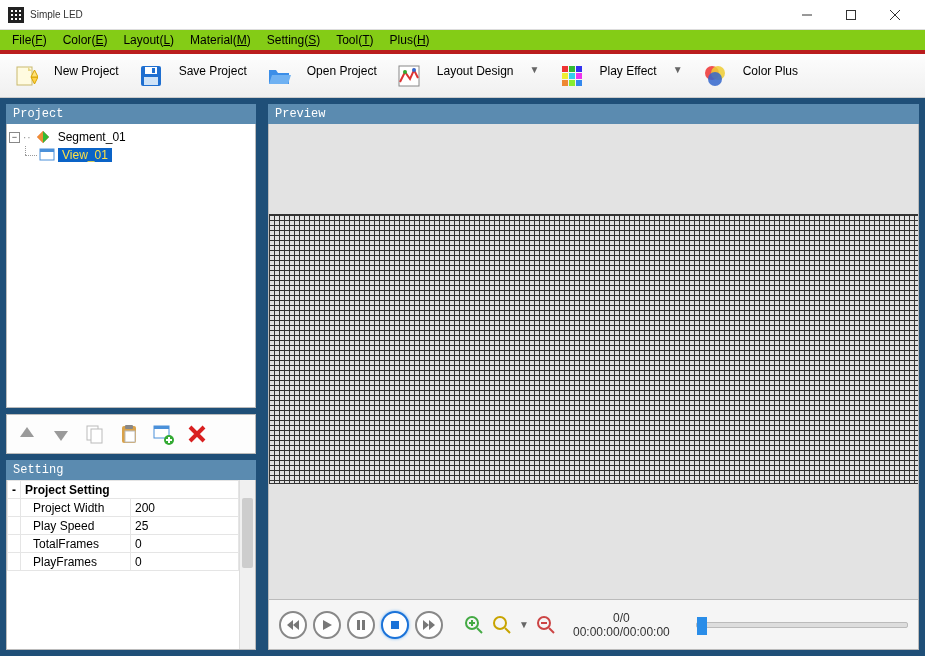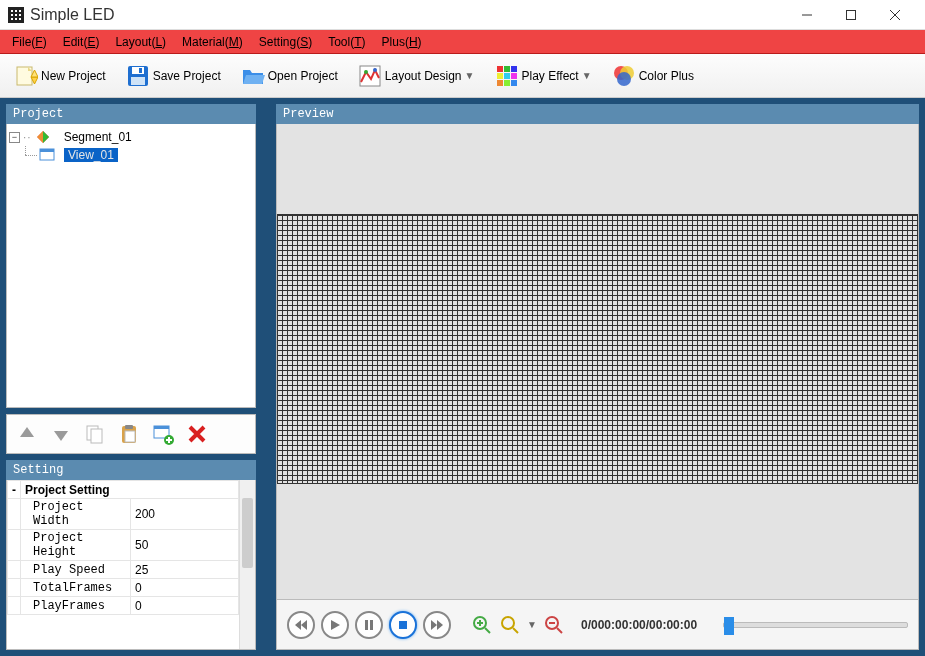--- a/index.html
+++ b/index.html
@@ -1,67 +1,67 @@
 <!DOCTYPE html>
 <html><head>
 <meta charset="utf-8">
 <style>
 * { box-sizing: border-box; margin: 0; padding: 0; font-family: Tahoma, Arial, sans-serif; font-size: 12px; }
 body { width: 925px; height: 656px; background: #fff; overflow: hidden; }
 .titlebar { height: 30px; background: #fff; display: flex; align-items: center; padding: 0 8px; border-bottom: 1px solid #ddd; }
 .titlebar .app-icon { width: 16px; height: 16px; background: #222; margin-right: 6px; display:flex; align-items:center; justify-content:center; }
 .titlebar .app-icon svg { width:12px; height:12px; }
-.titlebar .title { flex: 1; color: #333; font-size: 16px; }
+.titlebar .title { flex: 1; color: #333; font-size: 10px; }
 .winbtn { width: 44px; height: 30px; display: flex; align-items: center; justify-content: center; color:#333; }
-.menubar { height: 24px; background: #ef4444; display: flex; align-items: center; padding: 0 4px; border-bottom: 1px solid #b91c1c; }
+.menubar { height: 24px; background: #84cc16; display: flex; align-items: center; padding: 0 4px; border-bottom: 4px solid #b91c1c; }
 .menubar .menu-item { padding: 0 8px; color:#000; cursor:default; }
 .menubar .menu-item u { text-decoration: underline; }
 .toolbar { height: 44px; background: linear-gradient(#fdfdfd,#f0f0f0); display: flex; align-items: center; padding: 0 6px; border-bottom: 1px solid #ccc; gap: 4px; }
-.tbtn { display: flex; align-items: center; gap: 3px; padding: 4px 8px; border-radius:3px; }
+.tbtn { display: flex; gap: 16px; padding: 4px 8px; border-radius:3px; }
 .tbtn .ticon { width: 24px; height: 24px; display:flex; align-items:center; justify-content:center; }
 .dropdown-arrow { width:10px; color:#666; font-size:10px; }
-.body-frame { background:#1f4f78; padding: 6px; height: calc(656px - 30px - 24px - 44px); display:flex; gap:20px; }
+.body-frame { background:#1f4f78; padding: 6px; height: calc(656px - 30px - 24px - 44px); display:flex; gap:12px; }
 .left-col { width: 250px; display:flex; flex-direction:column; gap:6px; }
 .panel { background:#fff; display:flex; flex-direction:column; flex:1 1 auto; min-height:0; }
 .panel-header { background:#5b8bb0; color:#fff; padding:2px 6px; font-family:"Courier New",monospace; border:1px solid #5b8bb0; }
 .panel-body { flex:1 1 auto; overflow:auto; background:#fff; border:1px solid #bbb; border-top:none;}
 .tree { padding: 4px 2px; }
 .tree-row { display:flex; align-items:center; gap:3px; padding:1px 0; }
 .tree-toggle { width:11px; height:11px; border:1px solid #888; display:flex; align-items:center; justify-content:center; font-size:9px; line-height:1; color:#333; background:#fff;}
 .tree-dots { color:#888; font-size:10px; letter-spacing:1px; }
 .tree-icon { width:16px; height:16px; display:flex; align-items:center; justify-content:center;}
-.tree-label { padding:0 4px;margin-left:6px; }
-.tree-label.selected { background:#0a63c7; color:#e5e5e5; }
+.tree-label { padding:0 4px; }
+.tree-label.selected { background:#0a63c7; color:#fde047; }
 .tree-row.child { padding-left: 30px; position:relative;}
 .tree-row.child::before { content:""; position:absolute; left:16px; top:0; height:50%; border-left:1px dotted #999;}
 .tree-row.child::after { content:""; position:absolute; left:16px; top:50%; width:12px; border-top:1px dotted #999;}
 .project-toolbar { height: 40px; background:#fdfdfd; border:1px solid #bbb; display:flex; align-items:center; gap:6px; padding:0 6px;}
 .ptb { width:28px; height:28px; display:flex; align-items:center; justify-content:center; border-radius:3px;}
 .setting-panel { height: 190px; flex: 0 0 190px; }
 .prop-grid { font-family: "Courier New", monospace; width:100%; border-collapse:collapse;}
 .prop-grid td { border:1px solid #e5e5e5; padding:1px 4px; height:18px; vertical-align:middle;}
 .prop-grid .hdr td { font-weight:bold; background:#fff; }
 .prop-grid .hdr .tgl { width:12px; text-align:center;}
-.prop-grid .k { width: 110px; padding-left: 12px; font-family: Liberation Mono, monospace; }
+.prop-grid .k { width: 110px; padding-left: 12px; }
 .prop-scroll { position:relative; height:100%; overflow:hidden;}
 .prop-scrollbar { position:absolute; right:0; top:0; width:16px; height:100%; background:#f0f0f0; border-left:1px solid #ddd;}
 .prop-thumb { position:absolute; left:2px; right:2px; top:18px; height:70px; background:#cdcdcd; border-radius:2px;}
 .right-col { flex:1 1 auto; display:flex; flex-direction:column;}
 .preview-area { flex:1 1 auto; background:#e3e3e3; border:1px solid #bbb; border-top:none; display:flex; flex-direction:column; position:relative; overflow:hidden;}
 .preview-blank-top { height:90px; background:#e3e3e3;}
 .preview-grid { flex:0 0 270px; background:#e3e3e3; background-image:
   linear-gradient(#333 1px, transparent 1px),
   linear-gradient(90deg, #333 1px, transparent 1px);
   background-size:5px 5px; border-top:1px solid #333; border-bottom:1px solid #333;}
 .preview-blank-bot { flex:1 1 auto; background:#e3e3e3;}
 .play-bar { height:50px; background:#f5f5f5; border:1px solid #bbb; border-top:none; display:flex; align-items:center; gap:6px; padding:0 10px;}
 .rbtn { width:28px; height:28px; border:2px solid #888; border-radius:50%; display:flex; align-items:center; justify-content:center; color:#555; background:#fefefe;}
 .rbtn.active{ border-color:#1a72d8; color:#1a72d8; box-shadow:0 0 3px #6ab0f3;}
 .zbtn { width:22px; height:22px; display:flex; align-items:center; justify-content:center;}
-.frame-info { display:flex; flex-direction:row; align-items:center; font-size:11px; color:#333; margin:11px 10px;font-weight:bold;}
+.frame-info { display:flex; flex-direction:column; align-items:center; font-size:11px; color:#333; margin:11px 10px;}
 .slider { flex:1 1 auto; height:6px; background:#ddd; border:1px solid #bbb; border-radius:2px; position:relative; margin-left:10px;}
 .slider-thumb { position:absolute; left:0; top:-6px; width:10px; height:18px; background:#2a8de8;}
 .mask-sq { width:12px; height:12px; border:2px solid #1040c0; display:inline-block;}
 </style>
 </head>
 <body>
 
 <div class="titlebar">
   <div class="app-icon">
     <svg viewBox="0 0 12 12">
@@ -93,21 +93,21 @@
   <div class="winbtn">
       <svg width="10" height="10">
         <line x1="0" y1="0" x2="10" y2="10" stroke="#333"></line>
         <line x1="10" y1="0" x2="0" y2="10" stroke="#333"></line>
       </svg>
     </div>
 </div>
 
 <div class="menubar">
   <div class="menu-item"><span>File</span>(<u>F</u>)</div>
-  <div class="menu-item"><span>Edit</span>(<u>E</u>)</div>
+  <div class="menu-item"><span>Color</span>(<u>E</u>)</div>
   <div class="menu-item"><span>Layout</span>(<u>L</u>)</div>
   <div class="menu-item"><span>Material</span>(<u>M</u>)</div>
   <div class="menu-item"><span>Setting</span>(<u>S</u>)</div>
   <div class="menu-item"><span>Tool</span>(<u>T</u>)</div>
   <div class="menu-item"><span>Plus</span>(<u>H</u>)</div>
 </div>
 
 <div class="toolbar">
   <div class="tbtn">
     <div class="ticon">
@@ -261,25 +261,20 @@
                 <td class="tgl">-</td>
                 <td colspan="2">Project Setting</td>
               </tr>
           <tr>
                 <td></td>
                 <td class="k">Project Width</td>
                 <td>200</td>
               </tr>
           <tr>
                 <td></td>
-                <td class="k">Project Height</td>
-                <td>50</td>
-              </tr>
-          <tr>
-                <td></td>
                 <td class="k">Play Speed</td>
                 <td>25</td>
               </tr>
           <tr>
                 <td></td>
                 <td class="k">TotalFrames</td>
                 <td>0</td>
               </tr>
           <tr>
                 <td></td>

